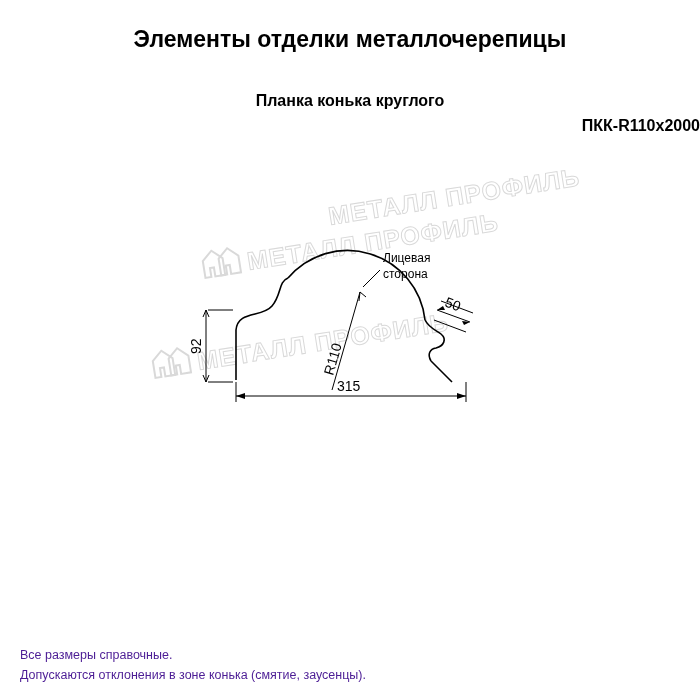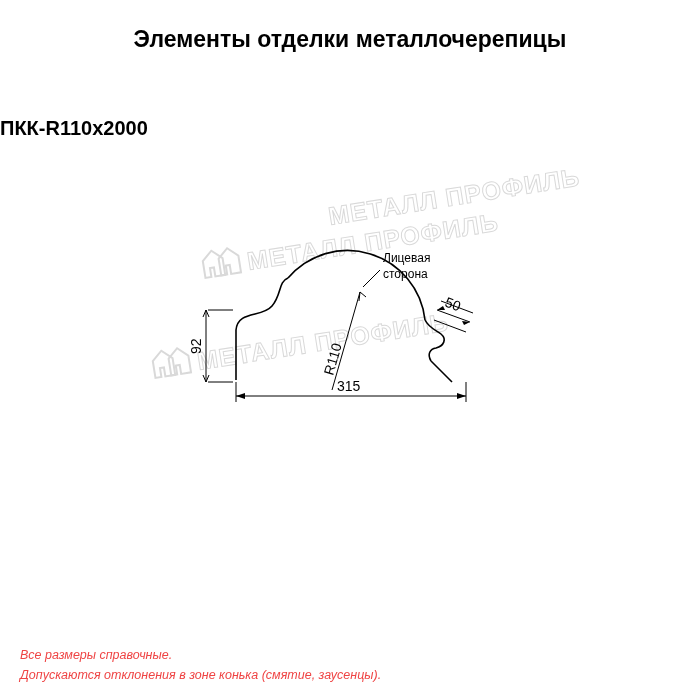--- a/index.html
+++ b/index.html
@@ -37,22 +37,22 @@
     width: 700px;
     text-align: center;
     font-size: 16px;
     font-weight: bold;
   }
   .subtitle2 {
     position: absolute;
     top: 117px;
     left: 0;
     width: 700px;
-    text-align: left;
-    font-size: 20px;
+    text-align: right;
+    font-size: 16px;
     font-weight: bold;
   }
   .drawing {
     position: absolute;
     top: 170px;
     left: 0;
     width: 700px;
     height: 300px;
     text-align: right;
   }
@@ -61,22 +61,21 @@
     top: 170px;
     left: 0;
     width: 700px;
     height: 300px;
     pointer-events: none;
   }
   .footer {
     position: absolute;
     left: 20px;
     font-size: 12.5px;
-    color: #ef4444;
-    font-style: italic;
+    color: #4c1d95;
   }
   .footer.l1 { top: 648px; }
   .footer.l2 { top: 668px; }
   svg { display: block; }
   .dimtext {
     font-family: "Liberation Sans", sans-serif;
     font-size: 14px;
     fill: #000;
   }
   .labeltext {
@@ -93,20 +92,21 @@
     stroke-width: 1;
     letter-spacing: 1px;
   }
 </style>
 </head>
 <body>
 
 <div class="page">
 
   <div class="title">Элементы отделки металлочерепицы</div>
+  <div class="subtitle1">Планка конька круглого</div>
   <div class="subtitle2">ПКК-R110x2000</div>
 
   <div class="watermarks">
     <svg width="700" height="300" viewBox="0 0 700 300">
       <g transform="translate(205,105) rotate(-9)">
         <g>
           <path d="M0,-14 l10,-9 l10,9 l0,17 l-10,0 l0,-9 l-4,0 l0,9 l-6,0 z" fill="none" stroke="#d9d9d9" stroke-width="2"></path>
           <path d="M16,-14 l10,-9 l10,9 l0,17 l-10,0 l0,-9 l-4,0 l0,9 l-6,0 z" fill="none" stroke="#d9d9d9" stroke-width="2"></path>
         </g>
         <text class="wm" x="44" y="2">МЕТАЛЛ ПРОФИЛЬ</text>

